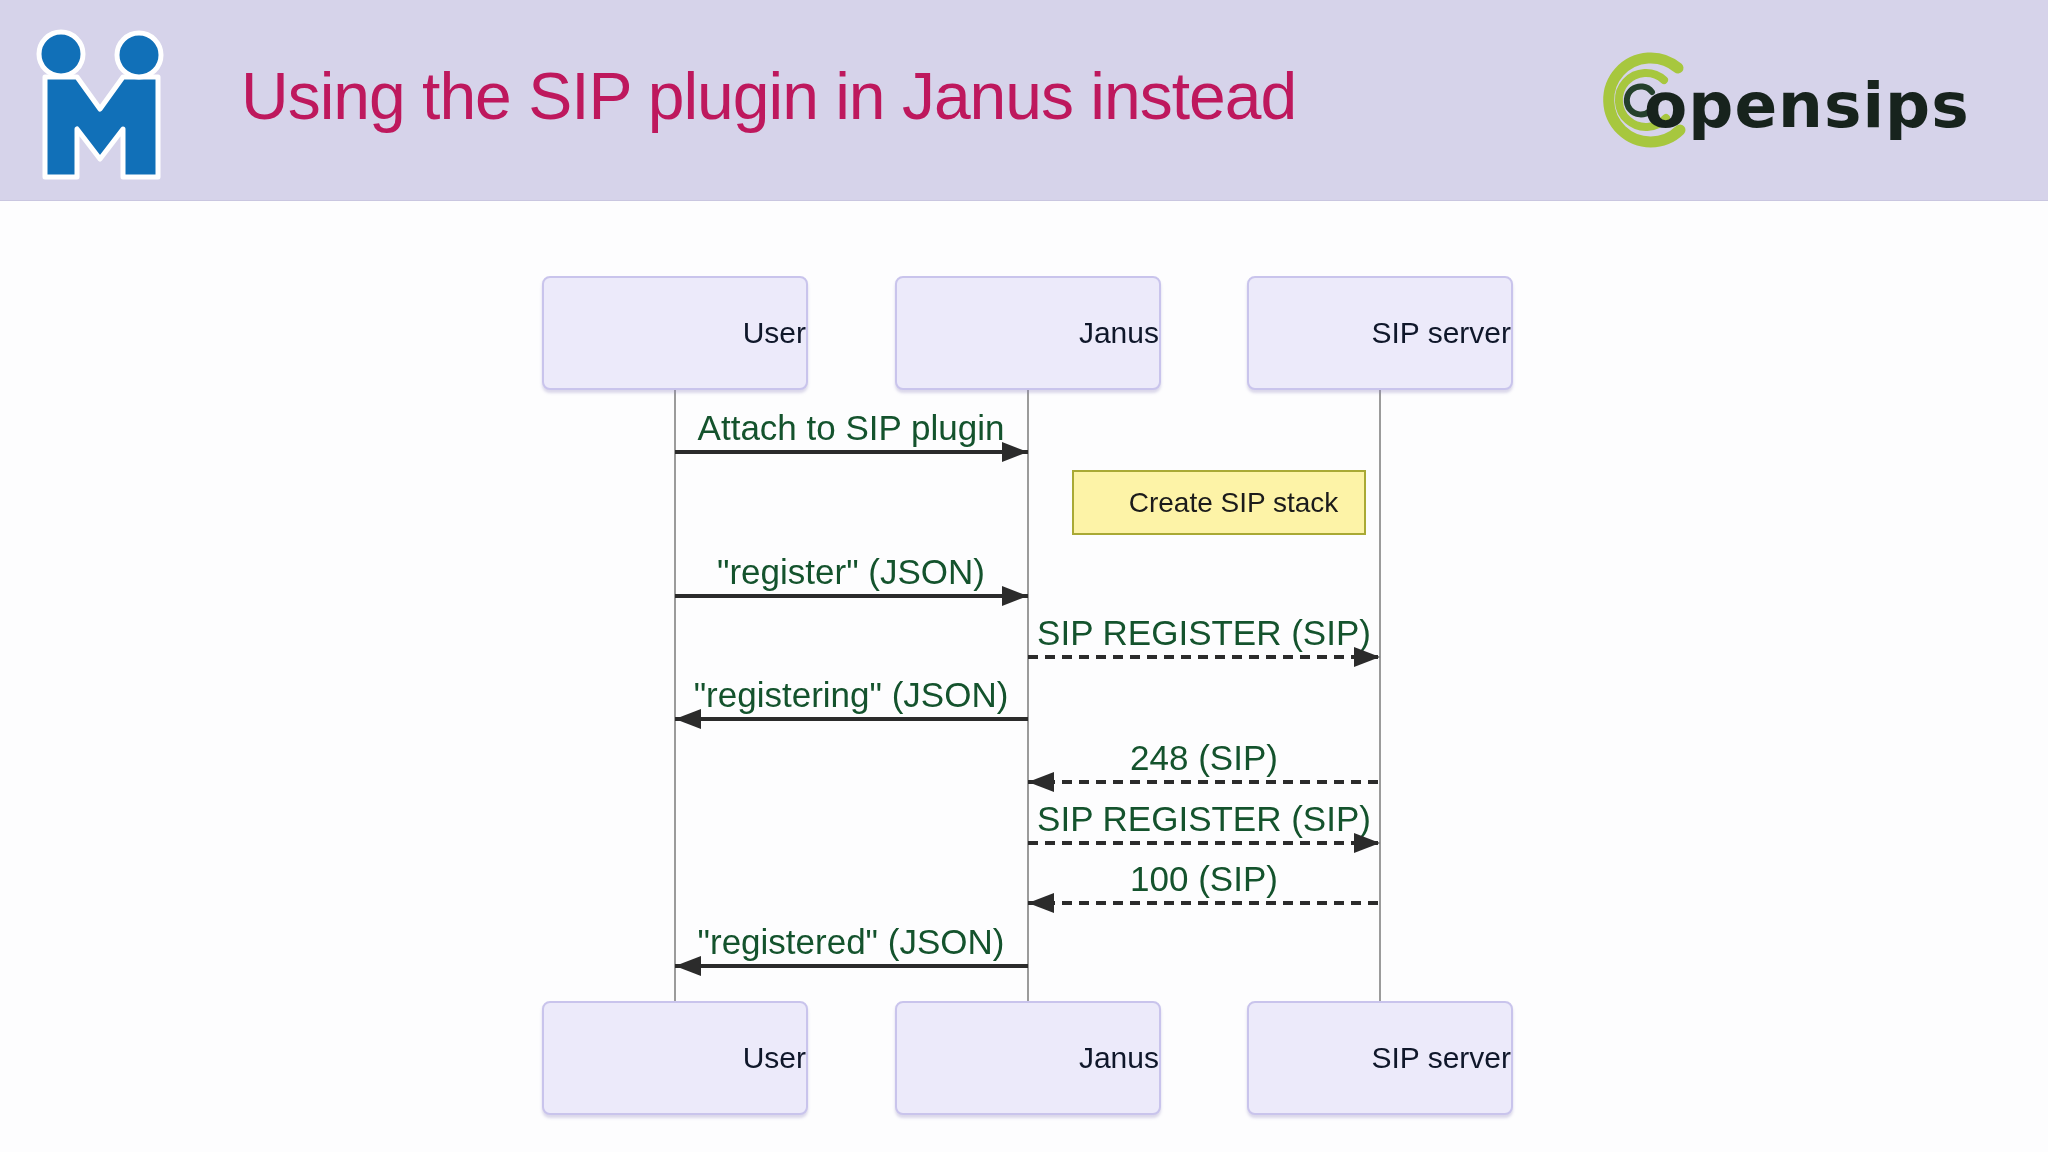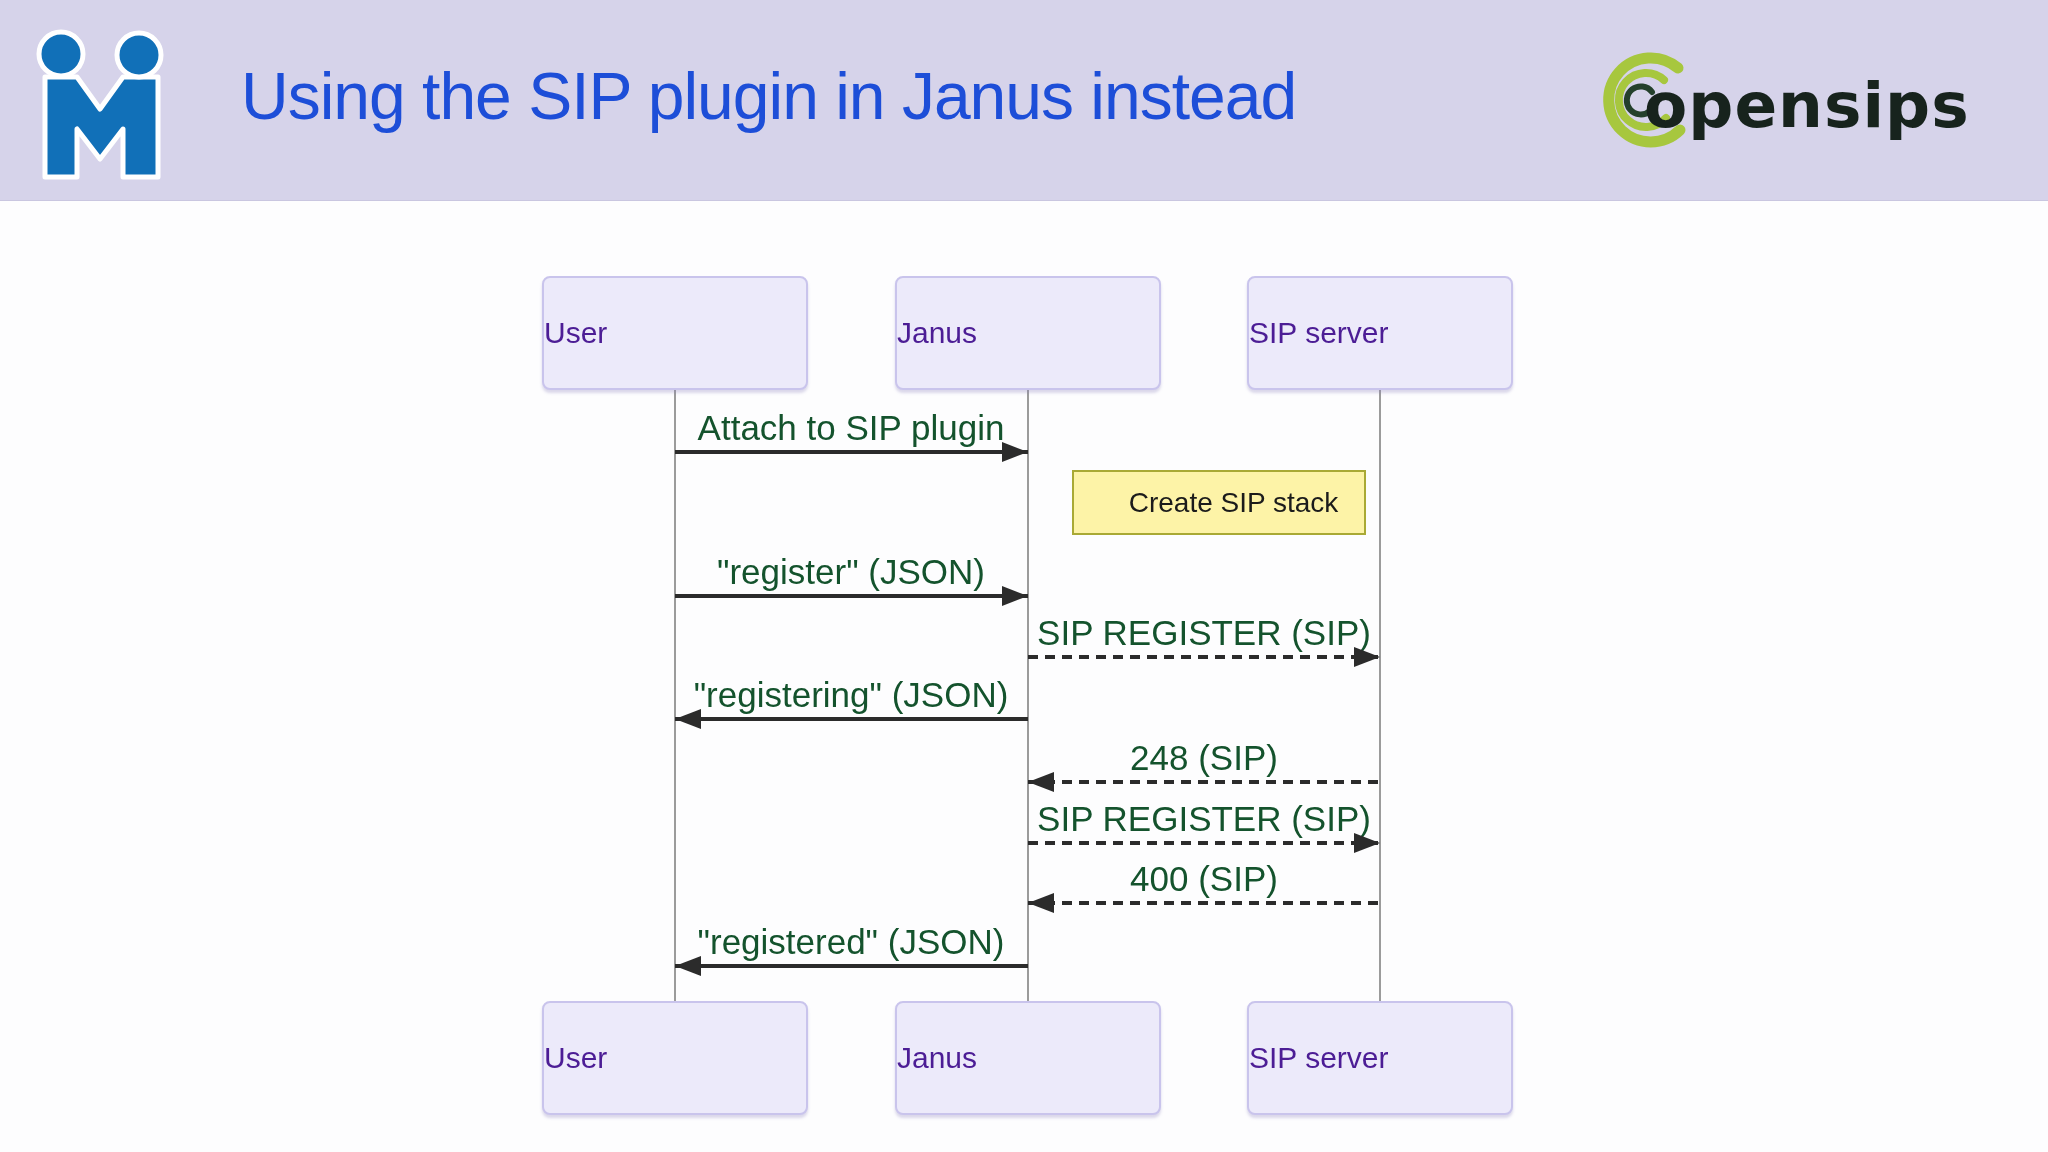--- a/index.html
+++ b/index.html
@@ -9,34 +9,34 @@
     font-family:"Liberation Sans", sans-serif;
   }
   
   .header{
     position:absolute;left:0;top:0;width:2048px;height:200px;
     background:#d6d3ea;border-bottom:1px solid #c9c6e0;
   }
   .meetecho-logo{position:absolute;left:35px;top:12px;width:135px;height:170px;}
   .slide-title{
     position:absolute;left:241px;top:58px;
-    font-size:66px;letter-spacing:-1px;color:#1d4ed8;white-space:nowrap;
+    font-size:66px;letter-spacing:-1px;color:#be185d;white-space:nowrap;
   }
   .opensips-logo{position:absolute;left:1588px;top:50px;width:400px;height:108px;}
   .opensips-text{
     font-family:"DejaVu Sans", sans-serif;font-weight:bold;font-size:63px;letter-spacing:1px;
   }
   
   .lifeline{position:absolute;width:2px;top:390px;height:613px;background:#9b9b9b;}
   .actor-box{
     position:absolute;width:262px;height:110px;
     background:#eceafa;border:2px solid #c9c4ec;border-radius:8px;
     box-shadow:0 3px 3px rgba(140,130,190,0.30);
-    display:flex;align-items:center;justify-content:flex-start;
-    font-size:30px;color:#4c1d95;
+    display:flex;align-items:center;justify-content:flex-end;
+    font-size:30px;color:#0f172a;
   }
   .msg-label{
     position:absolute;transform:translateX(-50%);
     font-size:35px;color:#14532d;white-space:nowrap;
   }
   .line-solid{position:absolute;height:4px;background:#2b2b2b;}
   .line-dashed{
     position:absolute;height:4px;
     background:repeating-linear-gradient(90deg,#2b2b2b 0 10px,transparent 10px 17px);
   }
@@ -117,21 +117,21 @@
   <div class="head-left" style="left:675px;top:709px"></div>
 
   <div class="msg-label" style="left:1204px;top:738px">248 (SIP)</div>
   <div class="line-dashed" style="left:1028px;top:780px;width:352px"></div>
   <div class="head-left" style="left:1028px;top:772px"></div>
 
   <div class="msg-label" style="left:1204px;top:799px">SIP REGISTER (SIP)</div>
   <div class="line-dashed" style="left:1028px;top:841px;width:352px"></div>
   <div class="head-right" style="left:1354px;top:833px"></div>
 
-  <div class="msg-label" style="left:1204px;top:859px">400 (SIP)</div>
+  <div class="msg-label" style="left:1204px;top:859px">100 (SIP)</div>
   <div class="line-dashed" style="left:1028px;top:901px;width:352px"></div>
   <div class="head-left" style="left:1028px;top:893px"></div>
 
   <div class="msg-label" style="left:851px;top:922px">"registered" (JSON)</div>
   <div class="line-solid" style="left:675px;top:964px;width:353px"></div>
   <div class="head-left" style="left:675px;top:956px"></div>
 
   <div class="actor-box" style="left:542px;top:1001px">
     <span>User</span>
   </div>

